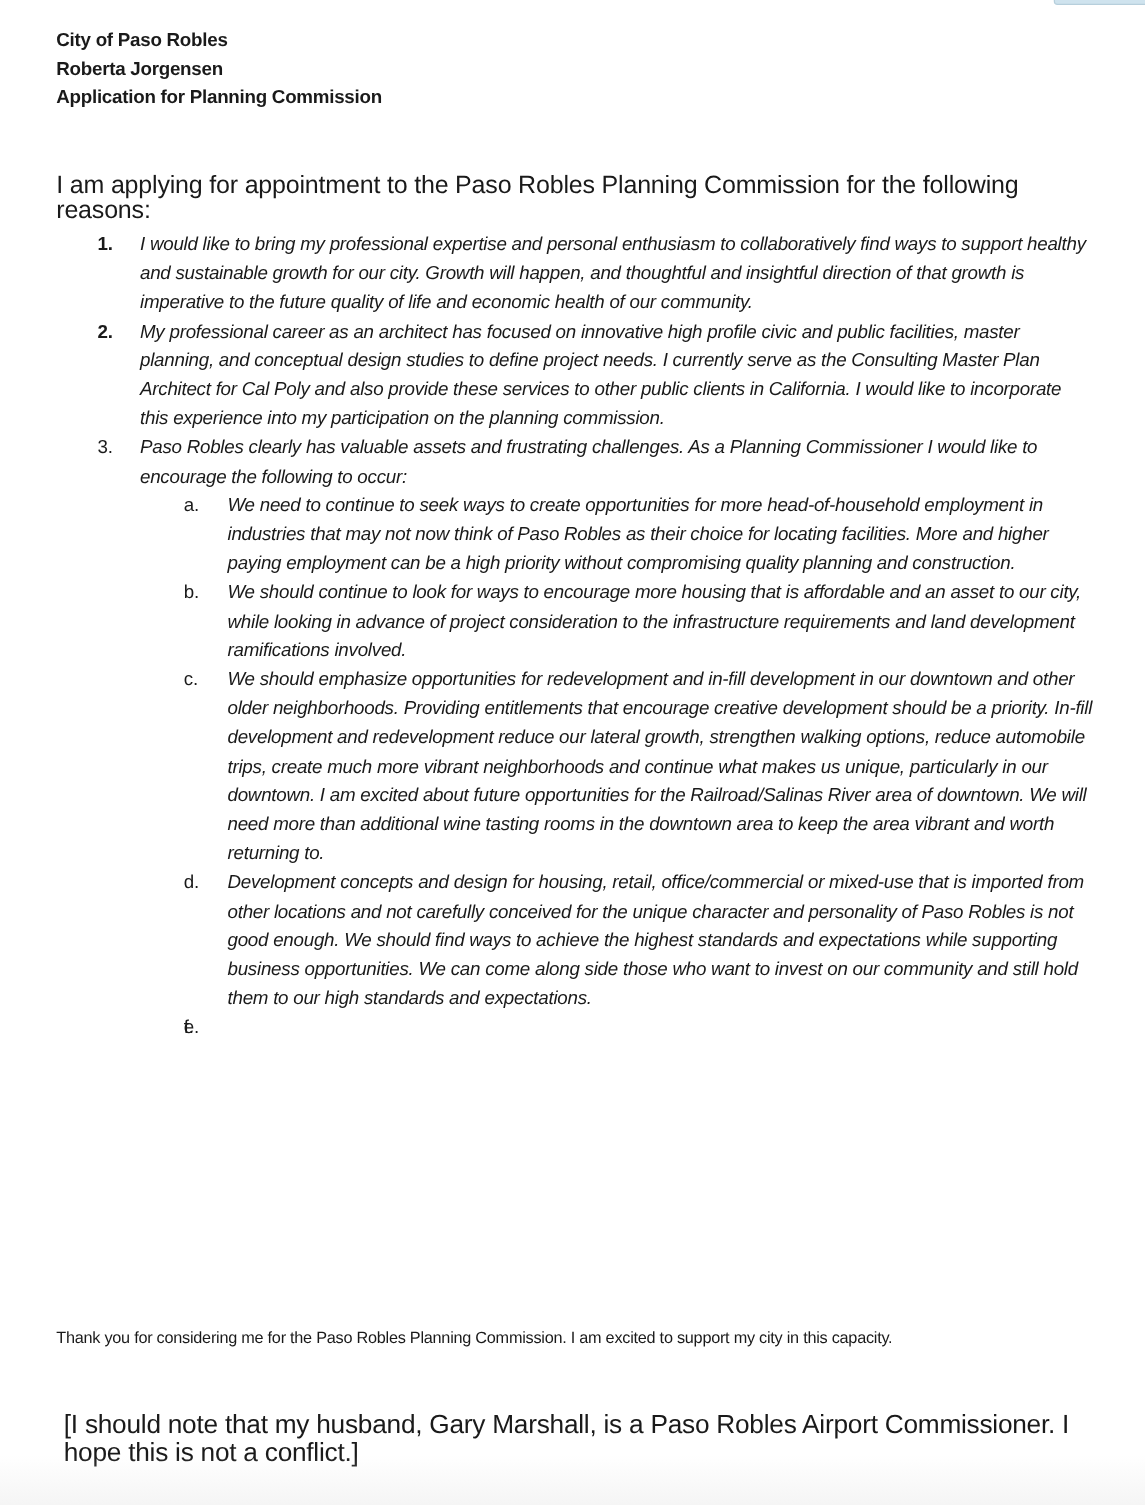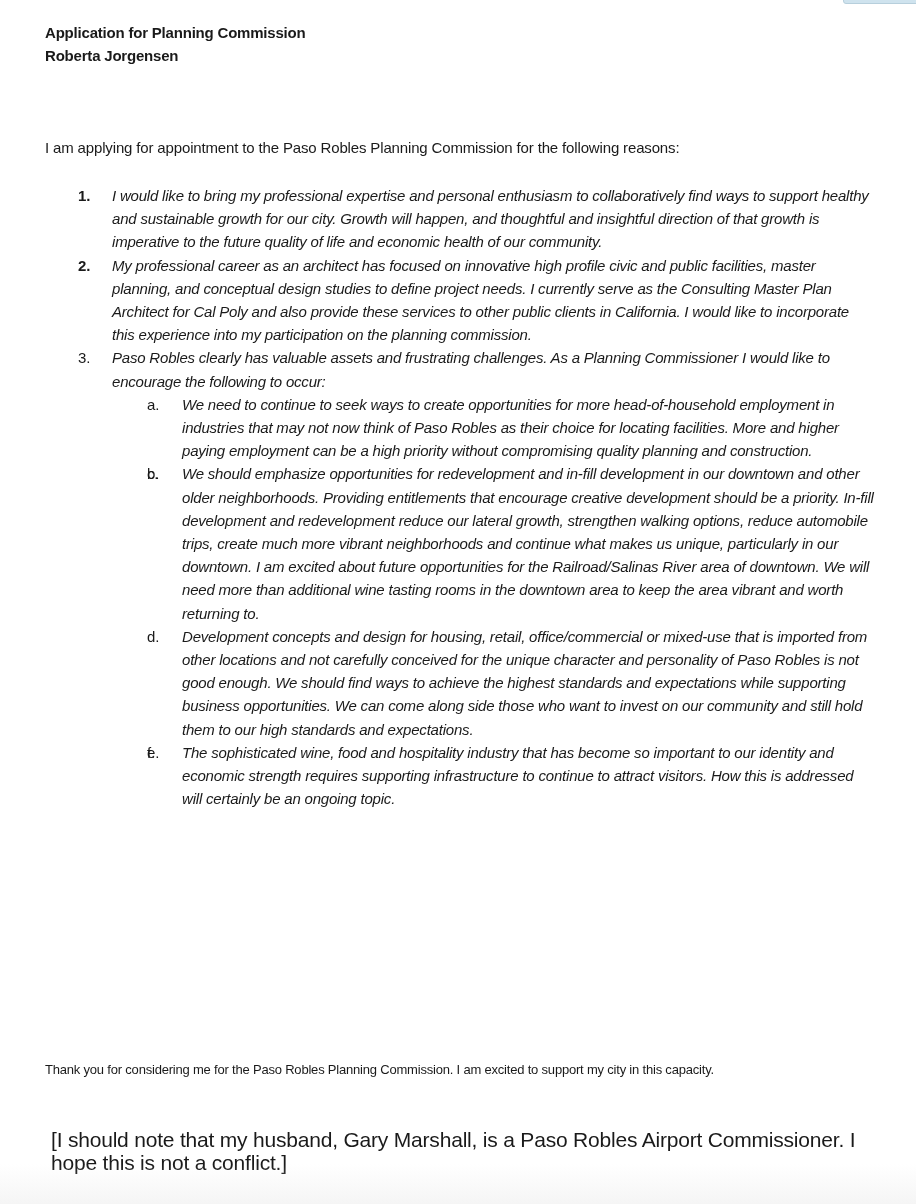--- a/index.html
+++ b/index.html
@@ -6,21 +6,21 @@
   body {
     width: 916px; height: 1204px; position: relative; overflow: hidden;
     font-family: "Liberation Sans", sans-serif; color: #1a1a1a;
   }
   .corner-tab {
     position: absolute; left: 843px; top: -6px; width: 80px; height: 8px;
     background: #cfe3ee; border: 1px solid #b7cfdc; border-radius: 0 0 3px 3px;
   }
   .page { position: absolute; left: 45px; top: 0; width: 830px; }
   .header { position: absolute; top: 22px; left: 0; font-weight: bold; font-size: 15px; line-height: 22.5px; letter-spacing: -0.2px; }
-  .intro { position: absolute; top: 138px; left: 0; font-size: 15px; line-height: 20px; letter-spacing: -0.15px; }
+  .intro { position: absolute; top: 138px; left: 0; font-size: 20px; line-height: 20px; letter-spacing: -0.15px; }
   .reasons { position: absolute; top: 184px; left: 0; width: 830px; }
   .item { position: relative; padding-left: 67px; font-size: 15px; line-height: 23.2px; letter-spacing: -0.2px; margin: 0; }
   .item .num { position: absolute; left: 33px; top: 0; }
   .item .num.bold { font-weight: bold; }
   .sub { position: relative; padding-left: 137px; font-size: 15px; line-height: 23.2px; letter-spacing: -0.2px; margin: 0; }
   .sub .ltr { position: absolute; left: 102px; top: 0; }
   .sub-text, .item-text { display: block; font-style: italic; }
   .closing { position: absolute; top: 1058px; left: 0; width: 830px; font-size: 13px; line-height: 23.2px; letter-spacing: -0.2px; }
   .note { position: absolute; top: 1128px; left: 6px; width: 830px; font-size: 21px; line-height: 23.2px; letter-spacing: -0.2px; }
   .bottom-shade {
@@ -28,22 +28,23 @@
     background: linear-gradient(to bottom, rgba(255,255,255,0), rgba(235,235,235,0.5));
   }
 </style>
 </head>
 <body>
 
 <div class="corner-tab"></div>
 
 <div class="page">
   <div class="header">
+    <div>City of Paso Robles</div>
+    <div>Roberta Jorgensen</div>
     <div>Application for Planning Commission</div>
-    <div>Roberta Jorgensen</div>
   </div>
 
   <div class="intro">I am applying for appointment to the Paso Robles Planning Commission for the following reasons:</div>
 
   <div class="reasons">
     <div class="item">
       <span class="num bold">1.</span>
       <span class="item-text">I would like to bring my professional expertise and personal enthusiasm to collaboratively find ways to support healthy and sustainable growth for our city. Growth will happen, and thoughtful and insightful direction of that growth is imperative to the future quality of life and economic health of our community.</span>
     </div>
     <div class="item">
@@ -54,35 +55,35 @@
       <span class="num">3.</span>
       <span class="item-text">Paso Robles clearly has valuable assets and frustrating challenges. As a Planning Commissioner I would like to encourage the following to occur:</span>
     </div>
 
     <div class="sub">
       <span class="ltr">a.</span>
       <span class="sub-text">We need to continue to seek ways to create opportunities for more head-of-household employment in industries that may not now think of Paso Robles as their choice for locating facilities. More and higher paying employment can be a high priority without compromising quality planning and construction.</span>
     </div>
     <div class="sub">
       <span class="ltr">b.</span>
+      <span class="sub-text">We should continue to look for ways to encourage more housing that is affordable and an asset to our city, while looking in advance of project consideration to the infrastructure requirements and land development ramifications involved.</span>
     </div>
     <div class="sub">
       <span class="ltr">c.</span>
       <span class="sub-text">We should emphasize opportunities for redevelopment and in-fill development in our downtown and other older neighborhoods. Providing entitlements that encourage creative development should be a priority. In-fill development and redevelopment reduce our lateral growth, strengthen walking options, reduce automobile trips, create much more vibrant neighborhoods and continue what makes us unique, particularly in our downtown. I am excited about future opportunities for the Railroad/Salinas River area of downtown. We will need more than additional wine tasting rooms in the downtown area to keep the area vibrant and worth returning to.</span>
     </div>
     <div class="sub">
       <span class="ltr">d.</span>
       <span class="sub-text">Development concepts and design for housing, retail, office/commercial or mixed-use that is imported from other locations and not carefully conceived for the unique character and personality of Paso Robles is not good enough. We should find ways to achieve the highest standards and expectations while supporting business opportunities. We can come along side those who want to invest on our community and still hold them to our high standards and expectations.</span>
     </div>
     <div class="sub">
       <span class="ltr">e.</span>
     </div>
     <div class="sub">
       <span class="ltr">f.</span>
-      <span class="sub-text">The sophisticated wine, food and hospitality industry that has become so important to our identity and economic strength requires supporting infrastructure to continue to attract visitors. How this is addressed will certainly be an ongoing topic.</span>
     </div>
   </div>
 
   <div class="closing">Thank you for considering me for the Paso Robles Planning Commission. I am excited to support my city in this capacity.</div>
   <div class="note">[I should note that my husband, Gary Marshall, is a Paso Robles Airport Commissioner. I hope this is not a conflict.]</div>
 </div>
 
 <div class="bottom-shade"></div>
 
 </body></html>

